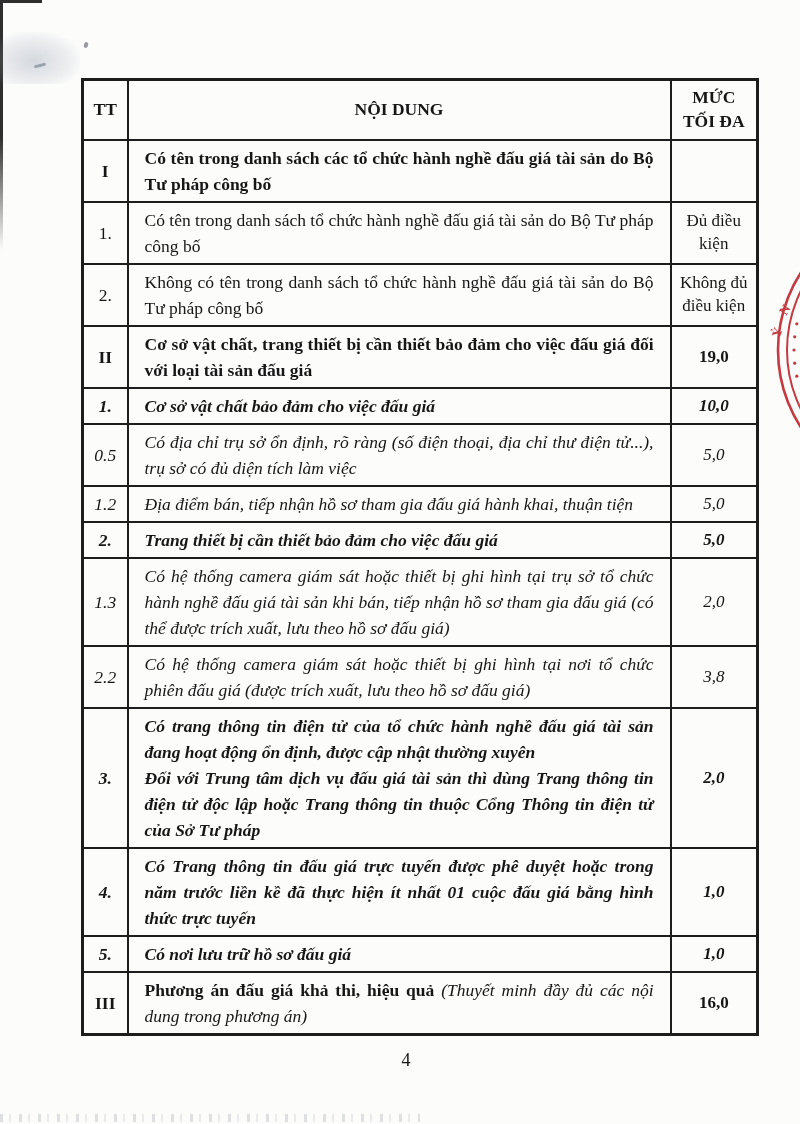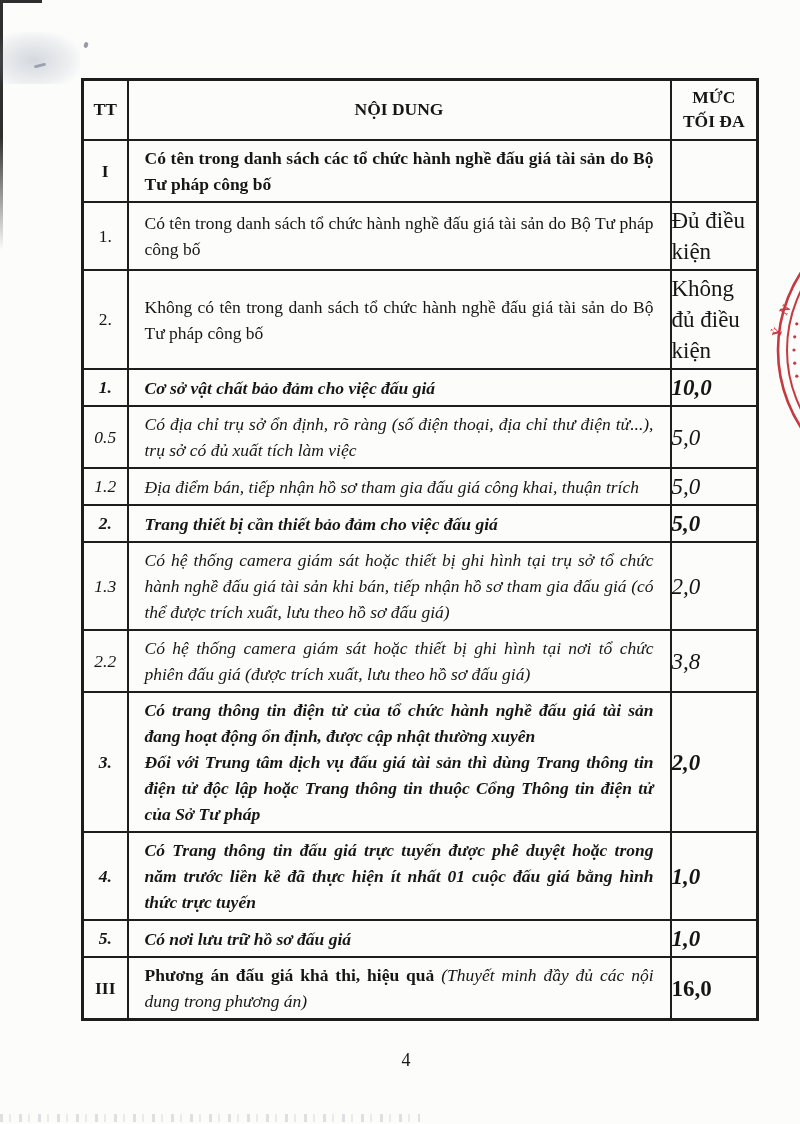--- a/index.html
+++ b/index.html
@@ -22,21 +22,21 @@
   table.criteria{
     position:absolute;left:81px;top:78px;width:675px;
     border-collapse:collapse;table-layout:fixed;
     border:3px solid #1d1d1d;
   }
   .criteria th,.criteria td{border:2px solid #1d1d1d;vertical-align:middle;}
   .criteria th{font-size:17.5px;font-weight:bold;text-align:center;line-height:1.35;height:54px;padding:2px 4px;}
   .num-cell{text-align:center;font-size:17.5px;padding:2px 2px;width:45px;}
   .content-cell{font-size:17.5px;line-height:26px;padding:4px 16px;text-align:justify;}
   .content-cell p{margin:0;}
-  .score-cell{font-size:23px;line-height:1.35;padding:2px 0;}
+  .score-cell{text-align:center;font-size:17px;line-height:1.35;padding:2px 0;}
   .st-b{font-weight:bold;}
   .st-i{font-style:italic;}
   .st-bi{font-weight:bold;font-style:italic;}
   
   .stamp{position:absolute;left:760px;top:250px;}
   .stamp text{font-family:"Liberation Serif","DejaVu Serif",serif;font-weight:bold;font-size:13px;}
   
   .page-number{position:absolute;left:0;top:1050px;width:812px;text-align:center;font-size:18px;}
 </style>
 </head>
@@ -79,37 +79,44 @@
           <td class="score-cell">Đủ điều kiện</td>
         </tr>
         <tr>
           <td class="num-cell">2.</td>
           <td class="content-cell">
             <p><span class="">Không có tên trong danh sách tổ chức hành nghề đấu giá tài sản do Bộ Tư pháp công bố</span></p>
           </td>
           <td class="score-cell">Không đủ điều kiện</td>
         </tr>
         <tr>
+          <td class="num-cell st-b">II</td>
+          <td class="content-cell">
+            <p><span class="st-b">Cơ sở vật chất, trang thiết bị cần thiết bảo đảm cho việc đấu giá đối với loại tài sản đấu giá</span></p>
+          </td>
+          <td class="score-cell st-b">19,0</td>
+        </tr>
+        <tr>
           <td class="num-cell st-bi">1.</td>
           <td class="content-cell">
             <p><span class="st-bi">Cơ sở vật chất bảo đảm cho việc đấu giá</span></p>
           </td>
           <td class="score-cell st-bi">10,0</td>
         </tr>
         <tr>
           <td class="num-cell st-i">0.5</td>
           <td class="content-cell">
-            <p><span class="st-i">Có địa chỉ trụ sở ổn định, rõ ràng (số điện thoại, địa chỉ thư điện tử...), trụ sở có đủ xuất tích làm việc</span></p>
+            <p><span class="st-i">Có địa chỉ trụ sở ổn định, rõ ràng (số điện thoại, địa chỉ thư điện tử...), trụ sở có đủ diện tích làm việc</span></p>
           </td>
           <td class="score-cell st-i">5,0</td>
         </tr>
         <tr>
           <td class="num-cell st-i">1.2</td>
           <td class="content-cell">
-            <p><span class="st-i">Địa điểm bán, tiếp nhận hồ sơ tham gia đấu giá công khai, thuận trích</span></p>
+            <p><span class="st-i">Địa điểm bán, tiếp nhận hồ sơ tham gia đấu giá hành khai, thuận tiện</span></p>
           </td>
           <td class="score-cell st-i">5,0</td>
         </tr>
         <tr>
           <td class="num-cell st-bi">2.</td>
           <td class="content-cell">
             <p><span class="st-bi">Trang thiết bị cần thiết bảo đảm cho việc đấu giá</span></p>
           </td>
           <td class="score-cell st-bi">5,0</td>
         </tr>

